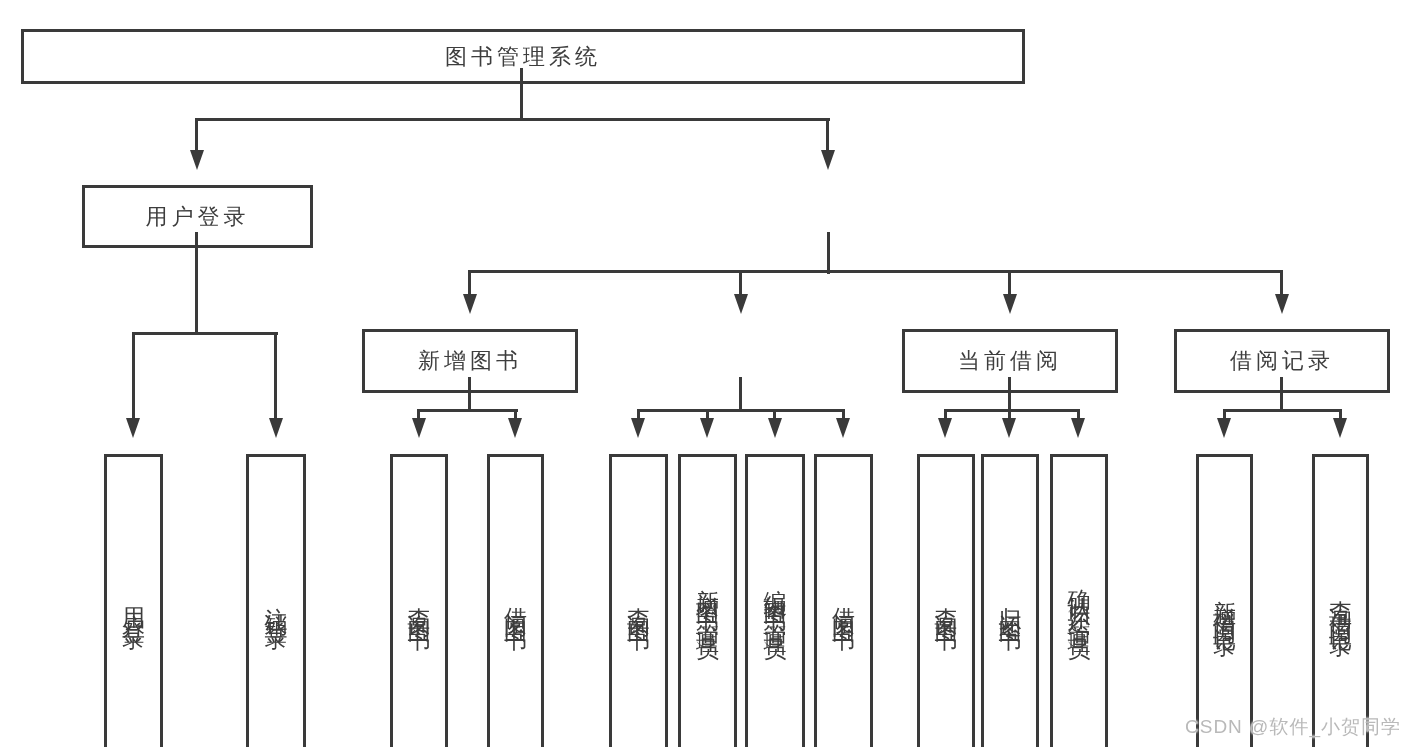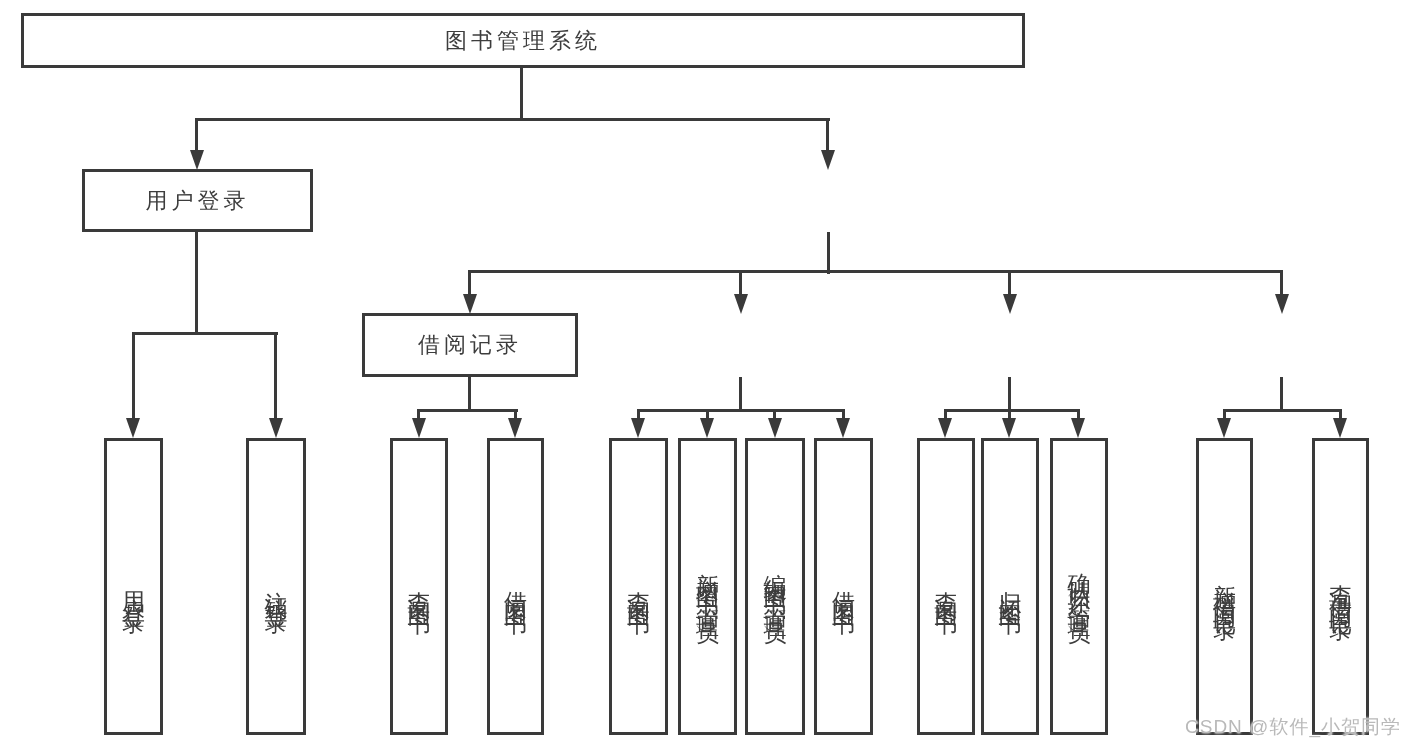--- a/index.html
+++ b/index.html
@@ -4,21 +4,21 @@
 <style>
   :root { --ln:#3a3a3a; --tx:#3d3d3d; --bg:#ffffff; --wm:#b9b9b9; }
   html,body { margin:0; padding:0; background:var(--bg); }
   #canvas {
     position:relative; width:1405px; height:747px; background:var(--bg);
     font-family:"Liberation Sans","DejaVu Sans",sans-serif; overflow:hidden;
   }
   .node {
     position:absolute; box-sizing:border-box; background:#fff;
     border:3px solid var(--ln); color:var(--tx);
-    display:flex; align-items:center; justify-content:center;
+    display:flex; align-items:center; justify-content:center;margin-top:16px;
   }
   .node.hbox { font-size:22px; letter-spacing:4px; white-space:nowrap; }
   .node.leaf {
     writing-mode:vertical-rl; text-orientation:mixed;
     font-size:23px; letter-spacing:7px; line-height:1;
   }
   .lv { position:absolute; width:3px; background:var(--ln); }
   .lh { position:absolute; height:3px; background:var(--ln); }
   .ah {
     position:absolute; width:0; height:0;
@@ -64,20 +64,26 @@
   <div class="lv" style="left:468px;top:270px;height:26px;"></div>
   <div class="ah" style="left:463px;top:294px;"></div>
   <div class="lv" style="left:739px;top:270px;height:26px;"></div>
   <div class="ah" style="left:734px;top:294px;"></div>
   <div class="lv" style="left:1008px;top:270px;height:26px;"></div>
   <div class="ah" style="left:1003px;top:294px;"></div>
   <div class="lv" style="left:1280px;top:270px;height:26px;"></div>
   <div class="ah" style="left:1275px;top:294px;"></div>
 
   <div class="node hbox" style="left:362px;top:313px;width:216px;height:64px;">
+    <span>新增图书</span>
+  </div>
+  <div class="node hbox" style="left:902px;top:313px;width:216px;height:64px;">
+    <span>当前借阅</span>
+  </div>
+  <div class="node hbox" style="left:1174px;top:313px;width:216px;height:64px;">
     <span>借阅记录</span>
   </div>
 
   <div class="lv" style="left:468px;top:377px;height:34px;"></div>
   <div class="lh" style="left:417px;top:409px;width:101px;"></div>
   <div class="lv" style="left:417px;top:409px;height:11px;"></div>
   <div class="ah" style="left:412px;top:418px;"></div>
   <div class="lv" style="left:514px;top:409px;height:11px;"></div>
   <div class="ah" style="left:508px;top:418px;"></div>
 

